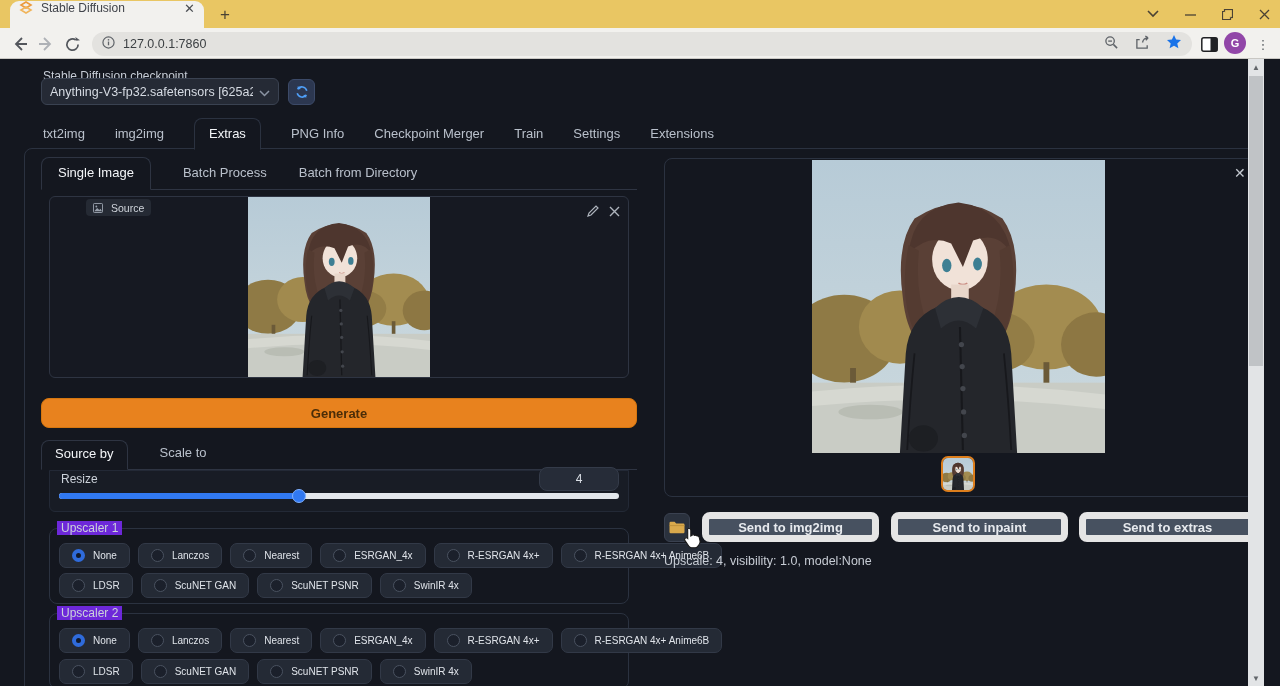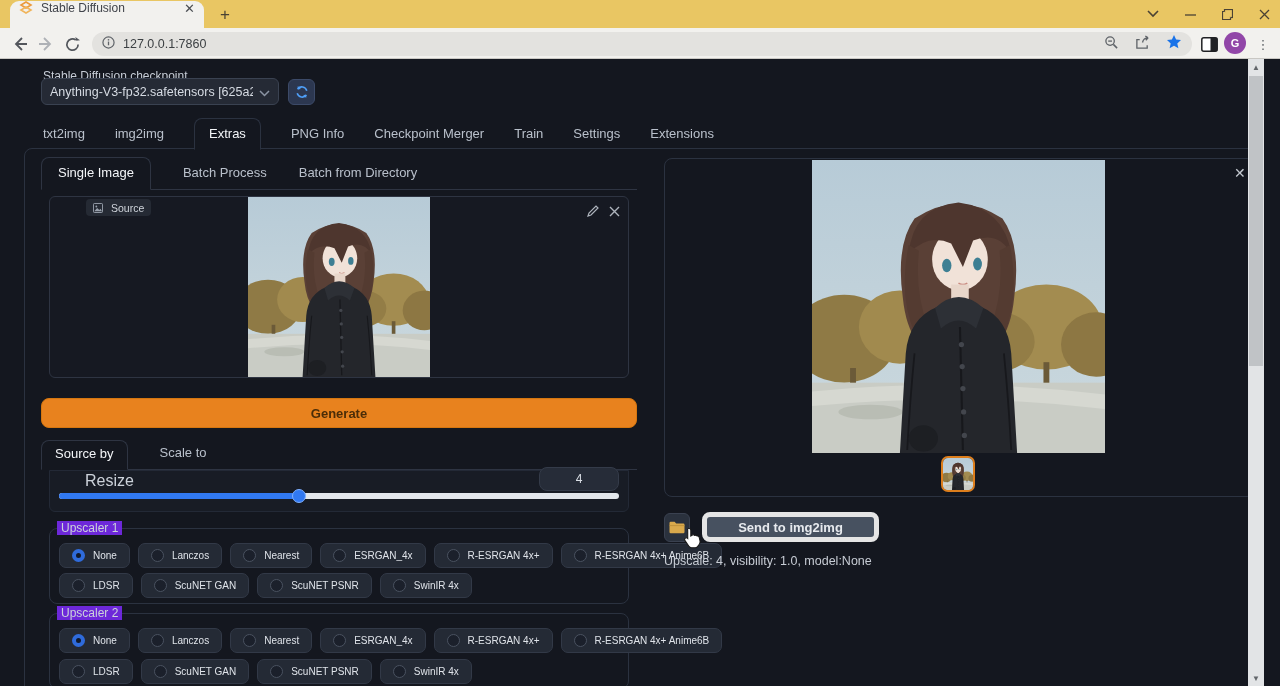--- a/index.html
+++ b/index.html
@@ -66,21 +66,21 @@
 
   .generate { position:absolute; left:25px; top:339px; width:596px; height:30px; background:#e8821e;
               border:1px solid #d5760f; border-radius:8px; display:flex; align-items:center; justify-content:center;
               font-size:13px; font-weight:700; color:#4b2d08; }
 
   .scale-strip { position:absolute; left:25px; top:381px; width:596px; height:30px; border-bottom:1px solid #2e3442;
                  display:flex; align-items:flex-end; gap:32px; z-index:2; }
 
   .resize-block { position:absolute; left:33px; top:411px; width:580px; height:42px; background:#181c25;
                   border:1px solid #232936; border-radius:0 0 6px 6px; }
-  .resize-label { position:absolute; left:45px; top:413px; font-size:16px; color:#ccd2da; z-index:2;margin-left:24px; }
+  .resize-label { position:absolute; left:45px; top:413px; font-size:12px; color:#ccd2da; z-index:2; }
   .resize-input { position:absolute; left:523px; top:408px; width:80px; height:24px; background:#262c38;
                   border:1px solid #343b49; border-radius:8px; display:flex; align-items:center; justify-content:center;
                   font-size:12px; color:#dbe0e7; z-index:2; }
   .slider-track { position:absolute; left:43px; top:434px; width:560px; height:6px; background:#e3e7ec; border-radius:3px; }
   .slider-fill  { position:absolute; left:43px; top:434px; width:240px; height:6px; background:#3179f2; border-radius:3px 0 0 3px; }
   .slider-handle{ position:absolute; left:276px; top:430px; width:14px; height:14px; border-radius:50%;
                   background:#3179f2; border:1px solid #7fb0ff; }
 
   .fieldset { position:absolute; left:33px; width:580px; height:76px; border:1px solid #2b3240; border-radius:8px; }
   .legend { position:absolute; left:41px; font-size:12px; color:#ccd2da; background:#6d28d9; padding:0 4px; z-index:2; }
@@ -95,21 +95,21 @@
   .gallery { position:absolute; left:648px; top:99px; width:591px; height:339px; border:1px solid #2b3240; border-radius:8px; }
   .big-img { position:absolute; left:796px; top:101px; width:293px; height:293px; }
   .big-img svg { display:block; width:100%; height:100%; }
   .gal-close { position:absolute; left:1218px; top:106px; font-size:14px; color:#c3c8cf; }
   .thumb { position:absolute; left:925px; top:397px; width:34px; height:36px; border:2px solid #dd7e1c; border-radius:7px;
            overflow:hidden; background:#1b1f28; }
   .thumb svg { display:block; width:100%; height:100%; }
 
   .folder-btn { position:absolute; left:648px; top:454px; width:26px; height:29px; background:#2a313d;
                 border:1px solid #3a4150; border-radius:6px; display:flex; align-items:center; justify-content:center; }
-  .sendbtn { position:absolute; top:453px; width:177px; height:30px; background:#475160; border:5px solid #e5e5e5;
+  .sendbtn { position:absolute; top:453px; width:177px; height:30px; background:#475160; border:7px solid #e5e5e5;
              border-radius:8px; display:flex; align-items:center; justify-content:center; font-size:13px;
              font-weight:600; color:#e7eaee; }
   .cursor { position:absolute; left:666px; top:468px; z-index:6; }
   .tooltip { position:absolute; left:683px; top:483px; background:#4e555f; border:1px solid #a7adb5; color:#eef0f2;
              font-size:11.5px; padding:3px 9px 4px 9px; z-index:5; box-shadow:2px 3px 5px rgba(0,0,0,.45); white-space:nowrap; }
   .params-text { position:absolute; left:648px; top:495px; font-size:12.5px; font-weight:500; color:#c7ccd4; z-index:1; }
   .time-text { position:absolute; left:648px; top:523px; font-size:11px; color:#3f4654; }
 
   
   .scrollbar { position:absolute; right:0; top:0; width:16px; height:627px; background:#e2e4e6; z-index:8; }
@@ -439,20 +439,22 @@
         </svg>
     </div>
 
     <div class="folder-btn">
       <svg width="16" height="13" viewBox="0 0 16 13">
           <path d="M0.5 2 Q0.5 0.8 1.7 0.8 L5.6 0.8 L7.2 2.6 L14.3 2.6 Q15.5 2.6 15.5 3.8 L15.5 11 Q15.5 12.2 14.3 12.2 L1.7 12.2 Q0.5 12.2 0.5 11 Z" fill="#d9a94c"></path>
           <path d="M0.5 4.6 H15.5" stroke="#b98c37" stroke-width="0.8"></path>
         </svg>
     </div>
     <div class="sendbtn" style="left:686px">Send to img2img</div>
+    <div class="sendbtn" style="left:875px">Send to inpaint</div>
+    <div class="sendbtn" style="left:1063px">Send to extras</div>
 
     <div class="cursor">
       <svg width="19" height="22" viewBox="0 0 19 22">
           <path d="M7 1.5 C8.2 1.5 8.8 2.3 8.8 3.4 L8.8 9 L10 8.2 C11 7.6 12 7.8 12.6 8.4 C13.4 8 14.4 8.2 15 9 C15.9 8.8 17 9.4 17.3 10.6 L18 13.8 C18.3 15.4 17.8 16.8 16.8 18 L15.5 19.6 C14.9 20.3 14.2 20.7 13.2 20.7 L9.5 20.7 C8.4 20.7 7.5 20.2 6.9 19.3 L3 13.6 C2.4 12.7 2.6 11.8 3.3 11.2 C4 10.6 5 10.7 5.7 11.4 L5.7 3.4 C5.2 2.3 5.8 1.5 7 1.5 Z" fill="#ffffff" stroke="#1a1a1a" stroke-width="1.1"></path>
         </svg>
     </div>
     <div class="params-text">Upscale: 4, visibility: 1.0, model:None</div>
 
     <div class="scrollbar">
       <div class="sb-arrow" style="top:0">▲</div>

